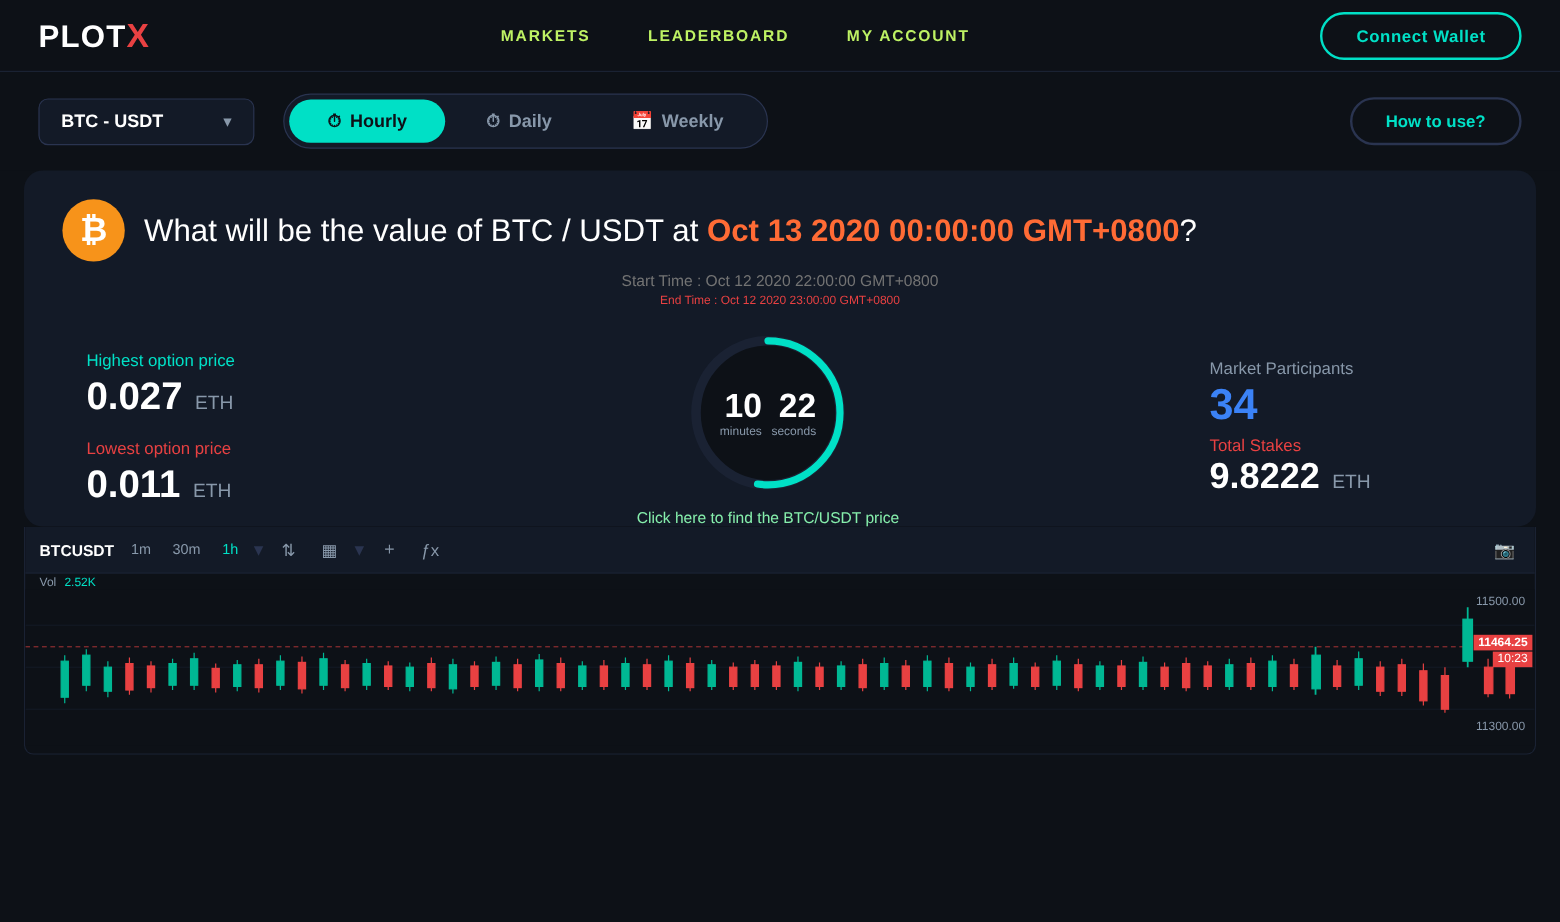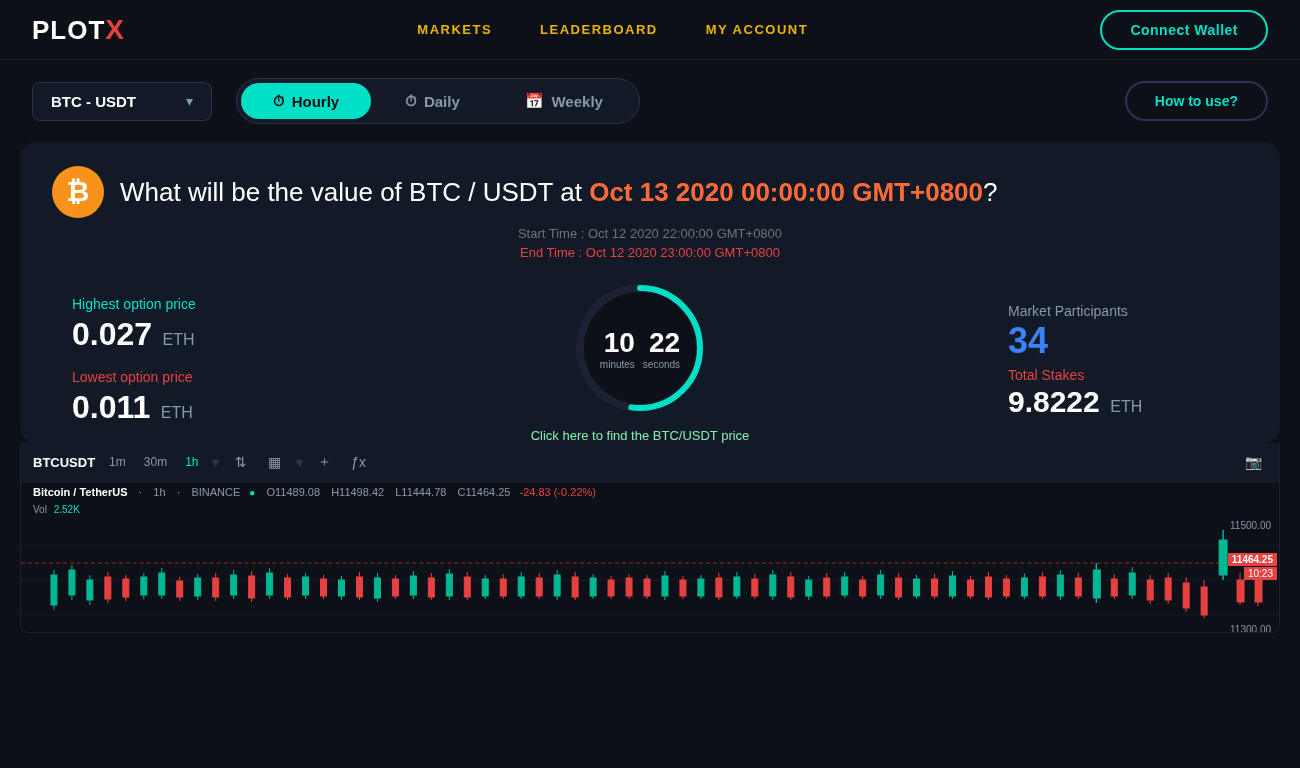--- a/index.html
+++ b/index.html
@@ -40,21 +40,21 @@
     }
     .nav {
       display: flex;
       gap: 48px;
       align-items: center;
     }
     .nav-item {
       font-size: 13px;
       font-weight: 600;
       letter-spacing: 1.5px;
-      color: #eab308;
+      color: #bef264;
       cursor: pointer;
       text-decoration: none;
     }
     .connect-wallet-btn {
       background: transparent;
       border: 2px solid #00e0c6;
       color: #00e0c6;
       padding: 10px 28px;
       border-radius: 30px;
       font-size: 14px;
@@ -174,21 +174,21 @@
       text-align: center;
       margin-bottom: 18px;
     }
     .start-time {
       color: #737373;
       font-size: 13px;
       margin-bottom: 4px;
     }
     .end-time {
       color: #e84142;
-      font-size: 13px;
+      font-size: 10px;
     }
 
     
     .stats-row {
       display: flex;
       align-items: center;
       justify-content: space-between;
       padding: 0 20px;
     }
     .stat-block { min-width: 200px; }
@@ -462,33 +462,20 @@
     <span class="chart-timeframe active">1h</span>
     <span class="chart-sep">▾</span>
     <div class="chart-icon-btn">⇅</div>
     <div class="chart-icon-btn">▦</div>
     <span class="chart-sep">▾</span>
     <div class="chart-icon-btn">＋</div>
     <div class="chart-icon-btn">ƒx</div>
     <div class="chart-icon-btn chart-camera">📷</div>
   </div>
 
-  <div class="chart-info-bar">
-    <span class="pair-name">Bitcoin / TetherUS</span>
-    <span class="ohlc"> · </span>
-    <span class="ohlc">1h</span>
-    <span class="ohlc"> · </span>
-    <span class="ohlc">BINANCE</span>
-    <span style="color:#00e0c6;margin-left:6px;font-size:10px;">●</span>
-    <span class="ohlc">O11489.08</span>
-    <span class="ohlc">H11498.42</span>
-    <span class="ohlc">L11444.78</span>
-    <span class="ohlc">C11464.25</span>
-    <span class="change-neg" style="margin-left:6px;font-size:11px;">-24.83 (-0.22%)</span>
-  </div>
   <div style="padding:2px 12px 0 12px;font-size:10px;">
     <span class="vol-label">Vol</span>
     <span class="vol-value" style="margin-left:4px;">2.52K</span>
   </div>
 
   <div class="chart-body" style="position:relative;">
     <svg class="candle-chart" viewBox="0 0 1260 130" preserveAspectRatio="none">
 
       <line x1="0" y1="30" x2="1260" y2="30" stroke="#1a2233" stroke-width="0.5"></line>
       <line x1="0" y1="65" x2="1260" y2="65" stroke="#1a2233" stroke-width="0.5"></line>

